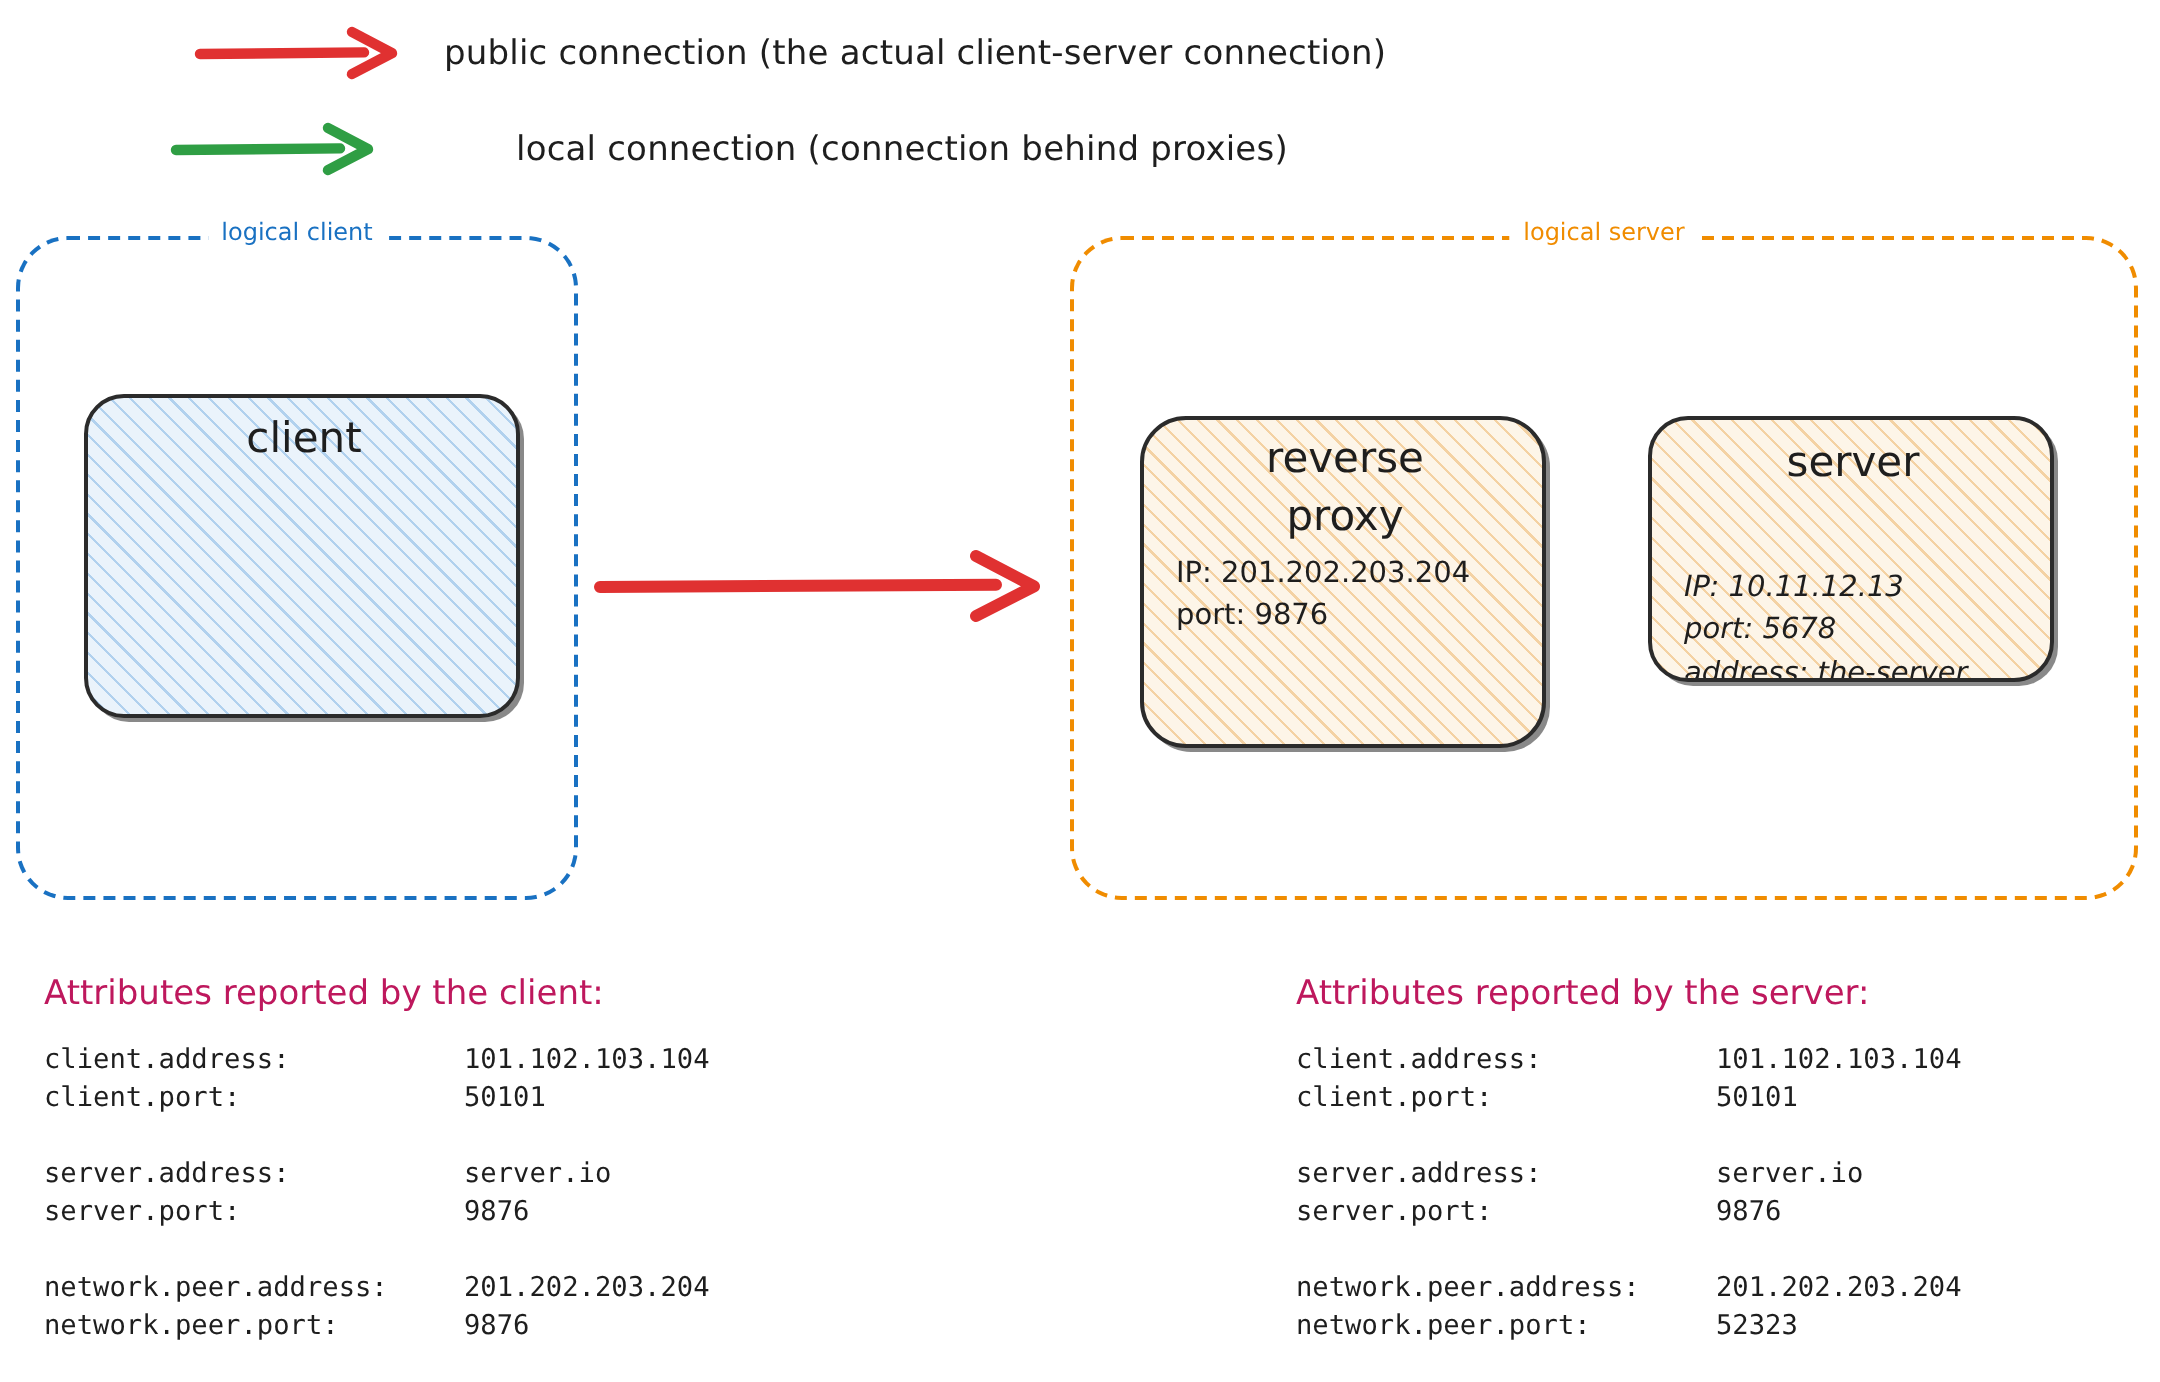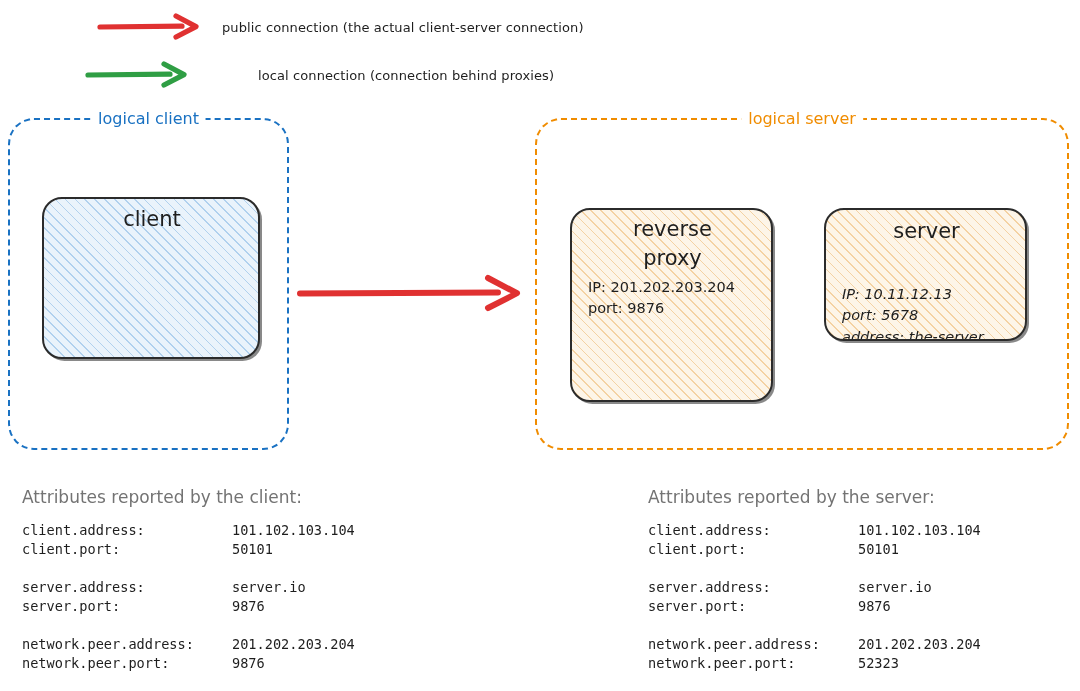--- a/index.html
+++ b/index.html
@@ -23,21 +23,21 @@
     align-items: center;
   }
   #legend-public { left: 96px; top: 12px; }
   #legend-local  { left: 84px; top: 60px; gap: 48px; }
 
   .arrow-svg { display: block; }
 
   .legend-label {
     margin-left: 18px;
     font-family: "DejaVu Sans", sans-serif;
-    font-size: 13px;
+    font-size: 17px;
     color: #1e1e1e;
     white-space: nowrap;
     letter-spacing: .1px;
   }
 
   
   .logical-group {
     position: absolute;
     border-style: dashed;
     border-width: 2.6px;
@@ -54,21 +54,21 @@
     width: 534px; height: 332px;
     border-color: #f08c00;
   }
   .group-label {
     position: absolute;
     top: -11px;
     left: 50%;
     transform: translateX(-50%);
     background: #ffffff;
     padding: 0 7px;
-    font-size: 16px;
+    font-size: 12px;
     white-space: nowrap;
     font-family: "DejaVu Sans", sans-serif;
   }
   #logical-client-label { color: #1971c2; }
   #logical-server-label { color: #f08c00; }
 
   
   .node {
     position: absolute;
     border: 2px solid #2b2b2b;
@@ -111,21 +111,21 @@
 
   .node-orange {
     background-color: #fdf5e8;
     background-image: repeating-linear-gradient(
       45deg,
       rgba(235,175,95,0.50) 0 1.1px,
       rgba(0,0,0,0) 1.1px 7px);
   }
   #node-reverse-proxy {
     left: 570px; top: 208px;
-    width: 203px; height: 194px;
+    width: 203px; height: 166px; border-radius: 23px;
   }
   #node-reverse-proxy .node-title { margin-top: 3px; }
   #node-reverse-proxy .node-lines { margin-top: 4px; }
 
   #node-server {
     left: 824px; top: 208px;
     width: 203px; height: 133px;
   }
   #node-server .node-title { margin-top: 5px; }
   #node-server .node-lines { margin-top: 38px; font-style: italic; }
@@ -137,21 +137,21 @@
   }
 
   
   .attr-panel { position: absolute; }
   #attrs-client { left: 22px; top: 487px; }
   #attrs-server { left: 648px; top: 487px; }
 
   .attr-heading {
     font-family: "DejaVu Sans", sans-serif;
     font-size: 17px;
-    color: #737373;
+    color: #be185d;
     margin-bottom: 14px;
     white-space: nowrap;
   }
   .attr-group { margin-bottom: 19px; }
   .attr-group:last-child { margin-bottom: 0; }
   .attr-row {
     display: flex;
     font-family: "DejaVu Sans Mono", monospace;
     font-size: 13.6px;
     line-height: 19px;

